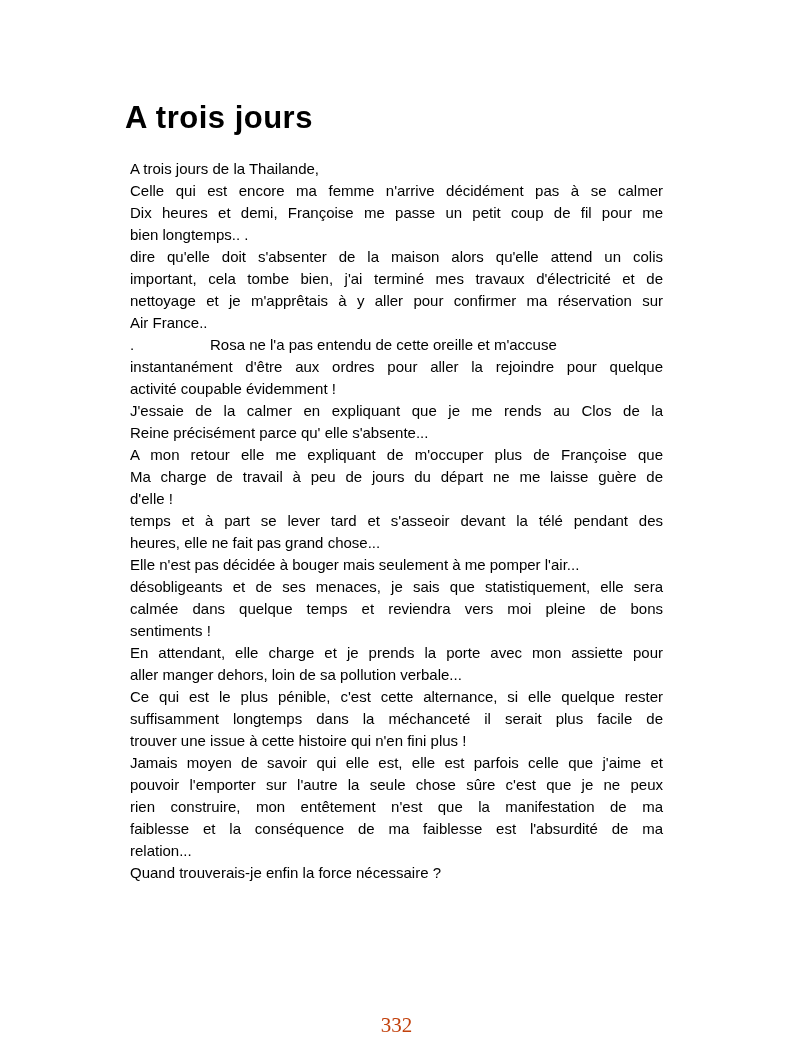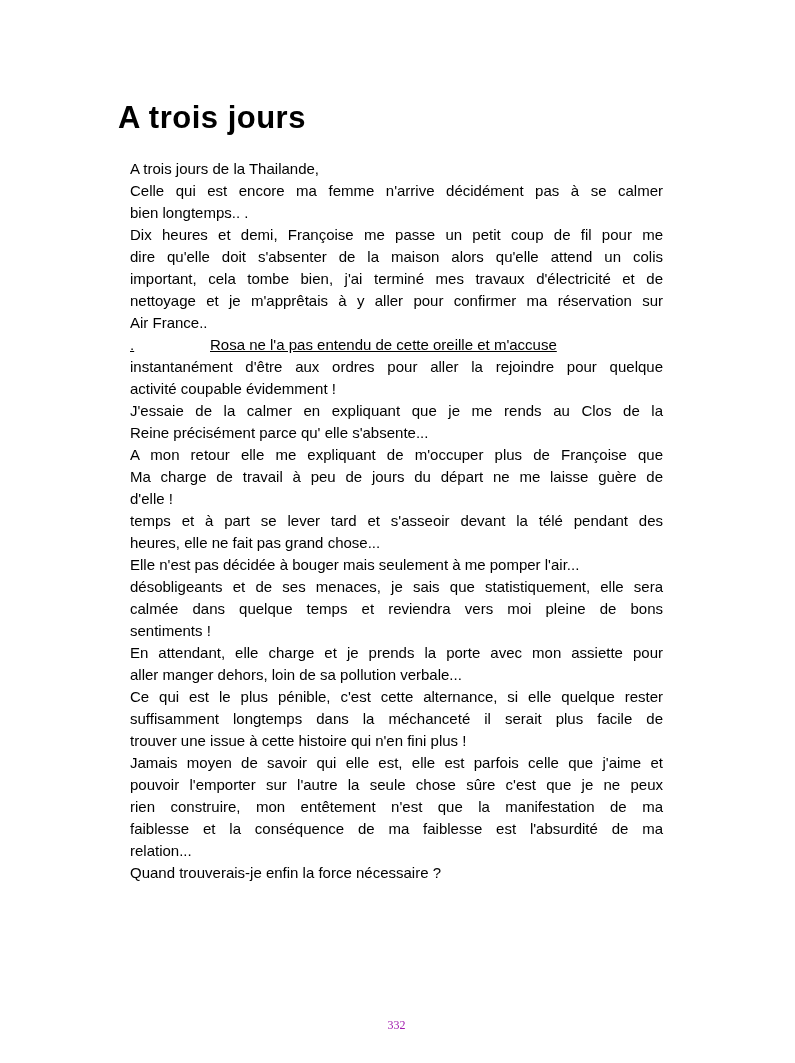--- a/index.html
+++ b/index.html
@@ -11,21 +11,21 @@
     position: relative;
     width: 795px;
     height: 1063px;
     background: #ffffff;
     font-family: "Liberation Sans", sans-serif;
     color: #000000;
     overflow: hidden;
   }
   .title {
     position: absolute;
-    left: 118px;
+    left: 125px;
     top: 102px;
     margin: 0;
     font-size: 31px;
     line-height: 31px;
     font-weight: bold;
     letter-spacing: 0.5px;
     white-space: nowrap;
   }
   .text {
     position: absolute;
@@ -40,44 +40,43 @@
     white-space: nowrap;
     overflow: visible;
   }
   .line.just {
     text-align: justify;
     text-align-last: justify;
   }
   .line.tabbed {
     white-space: pre;
     tab-size: 80px;
-    text-decoration: underline;
   }
   .footer {
     position: absolute;
     left: 130px;
     top: 1014px;
     width: 533px;
     text-align: center;
     font-family: "Liberation Serif", serif;
-    font-size: 12px;
+    font-size: 21px;
     line-height: 22px;
-    color: #a21caf;
+    color: #c2410c;
   }
 </style>
 </head>
 <body>
 
 <div class="page">
   <h1 class="title">A trois jours</h1>
   <div class="text">
       <div class="line">A trois jours de la Thailande,</div>
       <div class="line just">Celle qui est encore ma femme n'arrive décidément pas à se calmer</div>
+      <div class="line just">Dix heures et demi, Françoise me passe un petit coup de fil pour me</div>
       <div class="line">bien longtemps.. .</div>
-      <div class="line just">Dix heures et demi, Françoise me passe un petit coup de fil pour me</div>
       <div class="line just">dire qu'elle doit s'absenter de la maison alors qu'elle attend un colis</div>
       <div class="line just">important, cela tombe bien, j'ai terminé mes travaux d'électricité et de</div>
       <div class="line just">nettoyage et je m'apprêtais à y aller pour confirmer ma réservation sur</div>
       <div class="line">Air France..</div>
       <div class="line tabbed">.	Rosa ne l'a pas entendu de cette oreille et m'accuse</div>
       <div class="line just">instantanément d'être aux ordres pour aller la rejoindre pour quelque</div>
       <div class="line">activité coupable évidemment !</div>
       <div class="line just">J'essaie de la calmer en expliquant que je me rends au Clos de la</div>
       <div class="line">Reine précisément parce qu' elle s'absente...</div>
       <div class="line just">A mon retour elle me expliquant de m'occuper plus de Françoise que</div>

